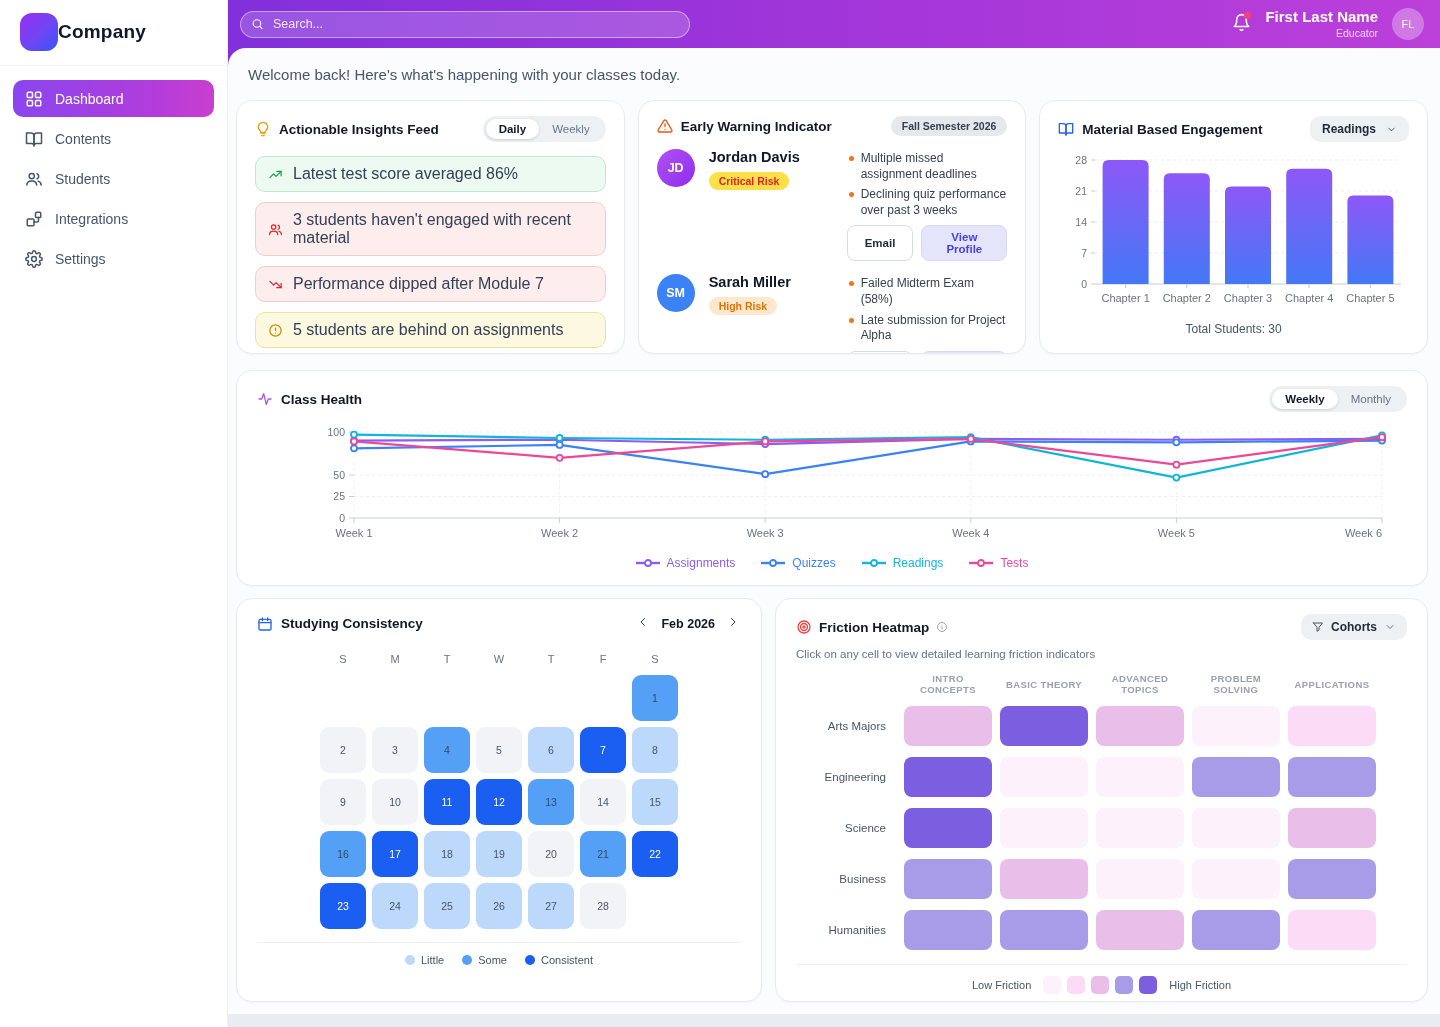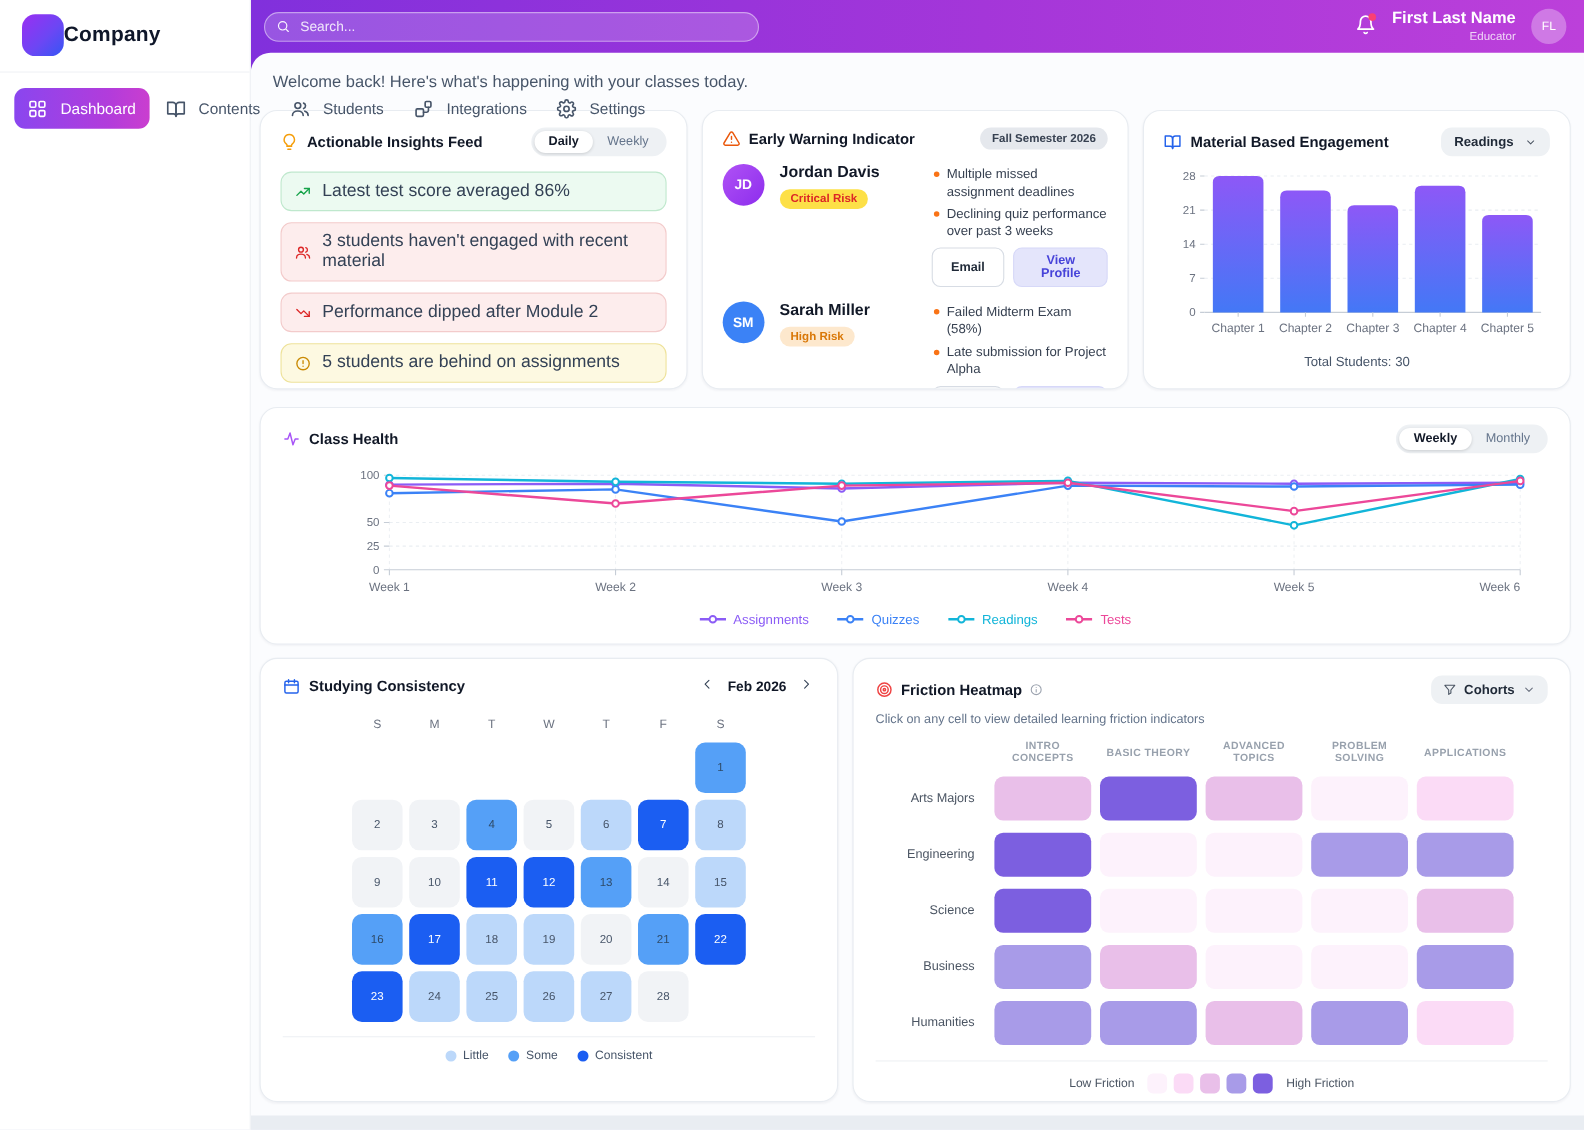--- a/index.html
+++ b/index.html
@@ -7,21 +7,21 @@
   body {
     width:1440px; height:1027px; overflow:hidden;
     font-family:"Liberation Sans", sans-serif;
     display:flex; background:#e9edf2;
   }
   
   .sidebar { width:228px; flex:none; background:#fff; border-right:1px solid #eef1f4; z-index:3; }
   .logo-row { display:flex; align-items:center; padding:13px 20px 14px; border-bottom:1px solid #f0f2f5; }
   .logo-mark { width:38px; height:38px; border-radius:12px; background:linear-gradient(135deg,#9a2ff2 0%,#6d46f4 55%,#3556f5 100%); }
   .brand-name { font-size:19px; font-weight:800; color:#0f172a; letter-spacing:.2px; }
-  .nav { padding:14px 13px; display:flex; flex-direction:row; gap:3px; }
+  .nav { padding:14px 13px; display:flex; flex-direction:column; gap:3px; }
   .nav-item { display:flex; align-items:center; gap:12px; height:37px; padding:0 12px; border-radius:10px; color:#475569; font-size:14px; cursor:pointer; }
   .nav-item .icon { display:flex; }
   .nav-item .icon svg { width:18px; height:18px; }
   .nav-item.active { background:linear-gradient(90deg,#8a46ef 0%,#b23cdb 70%,#ca3ecf 100%); color:#fff; }
   
   .main { flex:1; min-width:0; display:flex; flex-direction:column;
     background:linear-gradient(90deg,#8130dc 0%,#a436d9 55%,#bc40da 100%) no-repeat;
     background-size:100% 110px; background-color:#e9edf2; }
   .topbar { height:48px; flex:none; display:flex; align-items:center; padding:0 16px 0 12px; gap:16px; }
   .search { position:relative; width:450px; }
@@ -258,21 +258,21 @@
               </span>
      <span>3 students haven't engaged with recent material</span>
    </div>
             <div class="insight tone-red">
      <span class="icon ">
                 <svg viewBox="0 0 24 24" fill="none" stroke="currentColor" stroke-width="2" stroke-linecap="round" stroke-linejoin="round" width="15" height="15">
                   <path d="m3 7 6 6 4-4 8 8"></path>
                   <path d="M14 17h7v-7"></path>
                 </svg>
               </span>
-     <span>Performance dipped after Module 2</span>
+     <span>Performance dipped after Module 7</span>
    </div>
             <div class="insight tone-yellow">
      <span class="icon ">
                 <svg viewBox="0 0 24 24" fill="none" stroke="currentColor" stroke-width="2" stroke-linecap="round" stroke-linejoin="round" width="15" height="15">
                   <circle cx="12" cy="12" r="9"></circle>
                   <path d="M12 8v4M12 16h.01"></path>
                 </svg>
               </span>
      <span>5 students are behind on assignments</span>
    </div>

